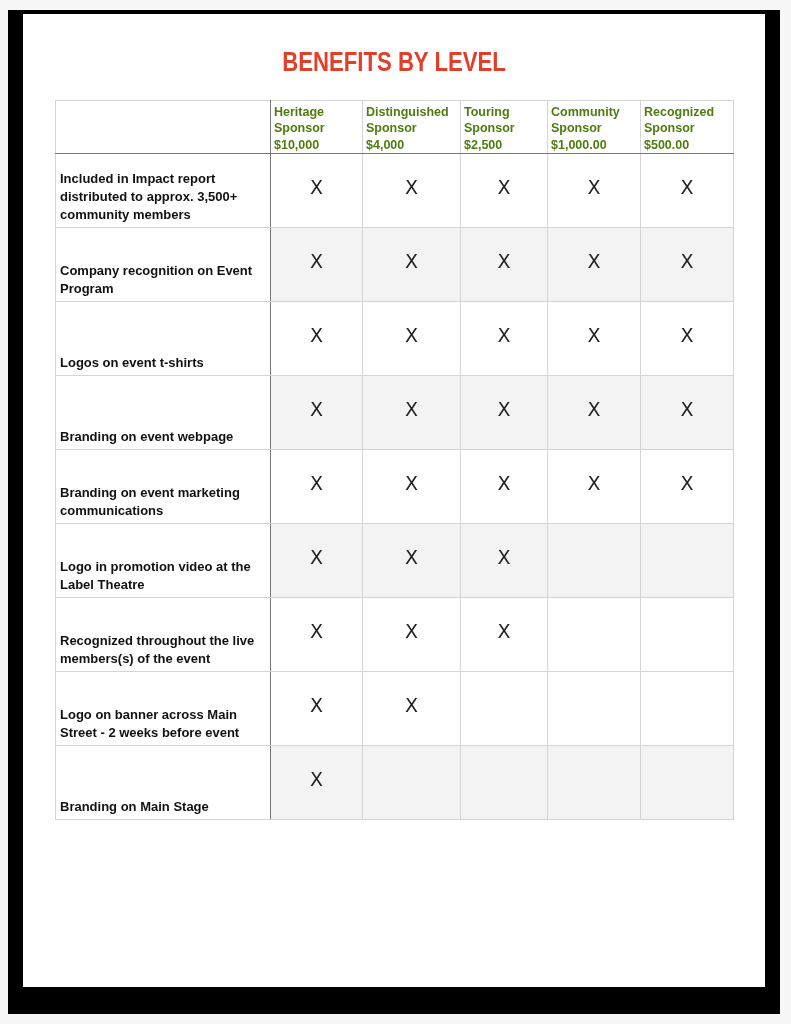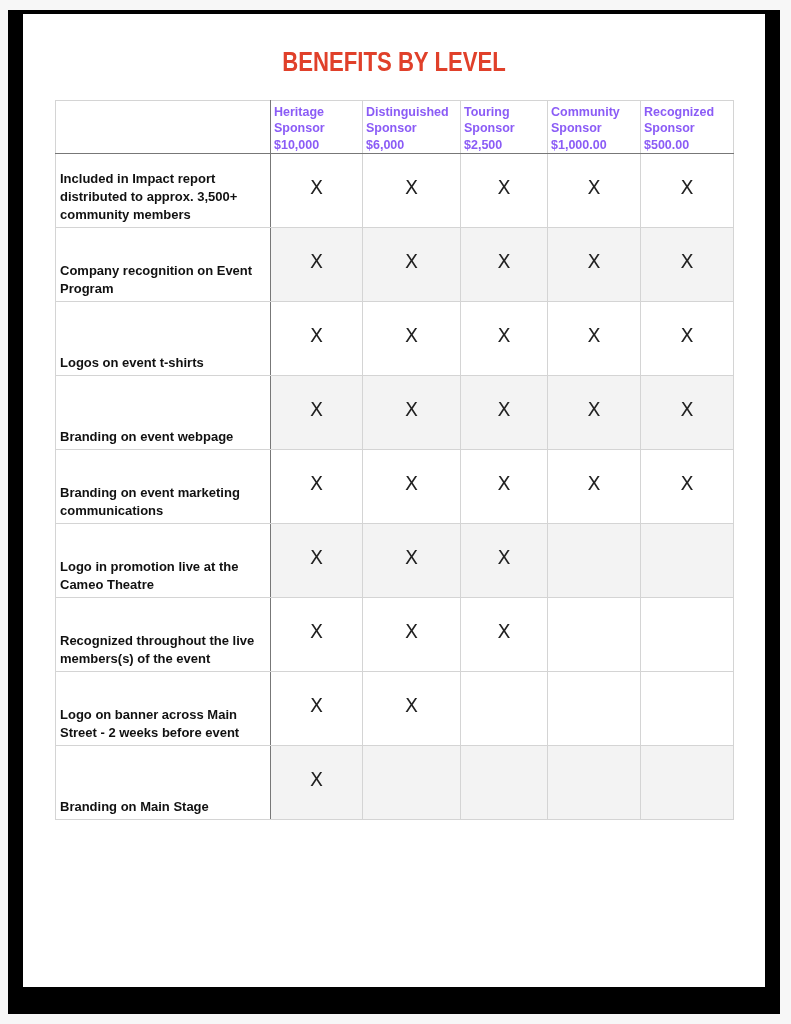--- a/index.html
+++ b/index.html
@@ -2,21 +2,21 @@
 <html><head>
 <meta charset="utf-8">
 <style>
   html, body { margin: 0; padding: 0; }
   body { width: 791px; height: 1024px; background: #f7f7f7; position: relative; overflow: hidden; font-family: "Liberation Sans", sans-serif; }
   .frame { position: absolute; left: 8px; top: 10px; width: 772px; height: 1004px; background: #000; }
   .page { position: absolute; left: 23px; top: 14px; width: 742px; height: 973px; background: #fff; }
   .title { position: absolute; left: 0; width: 742px; top: 33px; text-align: center; color: #e0402a; font-family: "Liberation Sans", sans-serif; font-weight: bold; font-size: 27px; letter-spacing: 0px; transform: scaleX(0.82); transform-origin: center; }
   table { position: absolute; left: 32px; top: 86px; border-collapse: collapse; table-layout: fixed; }
   th, td { border: 1px solid #d4d4d4; padding: 0; }
-  th { height: 50px; vertical-align: bottom; text-align: left; font-size: 12.5px; font-weight: bold; color: #8b5cf6; padding: 2px 3px 0 3px; line-height: 16.5px; }
+  th { height: 50px; vertical-align: bottom; text-align: left; font-size: 12.5px; font-weight: bold; color: #4d7c0f; padding: 2px 3px 0 3px; line-height: 16.5px; }
   thead tr { border-bottom: 1.5px solid #777; }
   thead th { border-bottom: 1.5px solid #777; }
   td { height: 65px; }
   td.label { font-size: 13px; font-weight: bold; color: #111; vertical-align: bottom; padding: 0 3px 3px 4px; line-height: 18px; border-right: 1.5px solid #777; }
   th.corner { border-right: 1.5px solid #777; }
   td.mark { text-align: center; vertical-align: middle; font-size: 19px; color: #222; font-family: "DejaVu Sans", sans-serif; font-weight: normal; padding-bottom: 8px; }
   tr.shaded td { background: #f3f3f3; margin-left: 10px; }
   tr.shaded td.label { background: #fff; }
 </style>
 </head>
@@ -38,21 +38,21 @@
       <tr id="hdr">
         <th class="corner"></th>
       <th>
             <div>Heritage</div>
             <div>Sponsor</div>
             <div>$10,000</div>
           </th>
           <th>
             <div>Distinguished</div>
             <div>Sponsor</div>
-            <div>$6,000</div>
+            <div>$4,000</div>
           </th>
           <th>
             <div>Touring</div>
             <div>Sponsor</div>
             <div>$2,500</div>
           </th>
           <th>
             <div>Community</div>
             <div>Sponsor</div>
             <div>$1,000.00</div>
@@ -99,21 +99,21 @@
         </tr>
         <tr>
           <td class="label">Branding on event marketing communications</td>
           <td class="mark">X</td>
           <td class="mark">X</td>
           <td class="mark">X</td>
           <td class="mark">X</td>
           <td class="mark">X</td>
         </tr>
         <tr class="shaded">
-          <td class="label">Logo in promotion live at the Cameo Theatre</td>
+          <td class="label">Logo in promotion video at the Label Theatre</td>
           <td class="mark">X</td>
           <td class="mark">X</td>
           <td class="mark">X</td>
           <td class="mark"></td>
           <td class="mark"></td>
         </tr>
         <tr>
           <td class="label">Recognized throughout the live members(s) of the event</td>
           <td class="mark">X</td>
           <td class="mark">X</td>

